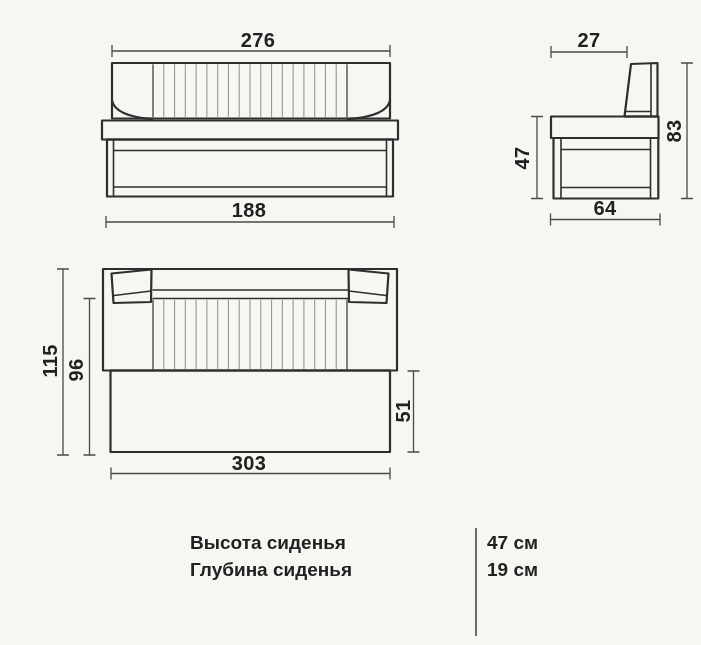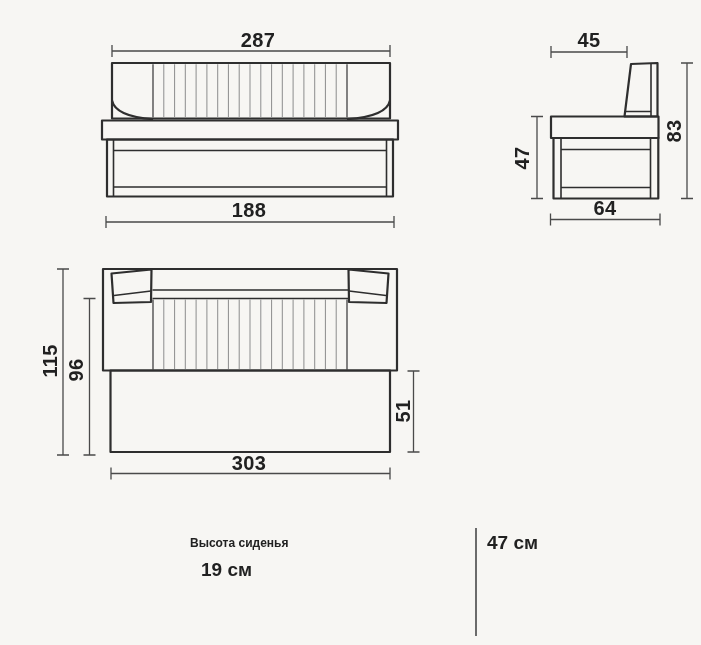--- a/index.html
+++ b/index.html
@@ -21,21 +21,21 @@
   g[data-stripes] line{stroke:var(--stripe);stroke-width:1.1;}
   g[data-stripes] line:first-child,
   g[data-stripes] line:last-child{stroke:#4f4f4f;stroke-width:1.4;}
   .dim-label{
     position:absolute;font-size:20px;font-weight:600;letter-spacing:.3px;
     color:var(--text);white-space:nowrap;transform:translate(-50%,-50%);
   }
   .dim-label.v{transform:translate(-50%,-50%) rotate(-90deg);}
   .spec{position:absolute;left:190px;top:530px;}
   .spec-row{display:flex;align-items:center;height:26.6px;}
-  .spec-label{display:inline-block;width:286px;font-size:12px;font-weight:600;}
+  .spec-label{display:inline-block;width:286px;font-size:19px;font-weight:600;}
   .spec-value{display:inline-block;padding-left:11px;font-size:19px;font-weight:600;text-align:right;}
   .spec-divider{position:absolute;left:475px;top:528px;width:2px;height:108px;background:var(--divider);}
 </style>
 </head>
 <body>
 
 <div class="stage">
 
   <svg width="701" height="645" viewBox="0 0 701 645">
 
@@ -120,37 +120,38 @@
 
       <polygon class="outline" points="111.5,273.5 151.5,269.5 151,302 113.5,303"></polygon>
       <path class="outline-thin" d="M114 295.5 L151 291"></path>
       <polygon class="outline" points="348.5,269.5 388.5,273.5 386.5,303 349,302"></polygon>
       <path class="outline-thin" d="M349 291 L386 295.5"></path>
 
       <rect class="outline" x="110.5" y="370.5" width="279.5" height="81.5"></rect>
     </g>
   </svg>
 
-  <div class="dim-label" style="left:258px;top:40px">287</div>
+  <div class="dim-label" style="left:258px;top:40px">276</div>
   <div class="dim-label" style="left:249px;top:210px">188</div>
 
-  <div class="dim-label" style="left:589px;top:40px">45</div>
+  <div class="dim-label" style="left:589px;top:40px">27</div>
   <div class="dim-label v" style="left:522px;top:158px">47</div>
   <div class="dim-label v" style="left:674px;top:131px">83</div>
   <div class="dim-label" style="left:605px;top:208px">64</div>
 
   <div class="dim-label v" style="left:50px;top:361px">115</div>
   <div class="dim-label v" style="left:76px;top:370px">96</div>
   <div class="dim-label v" style="left:403px;top:411px">51</div>
   <div class="dim-label" style="left:249px;top:463px">303</div>
 
   <div class="spec">
     <div class="spec-row">
       <span class="spec-label">Высота сиденья</span>
       <span class="spec-value">47 см</span>
     </div>
     <div class="spec-row">
+      <span class="spec-label">Глубина сиденья</span>
       <span class="spec-value">19 см</span>
     </div>
   </div>
   <div class="spec-divider"></div>
 
 </div>
 
 </body></html>

